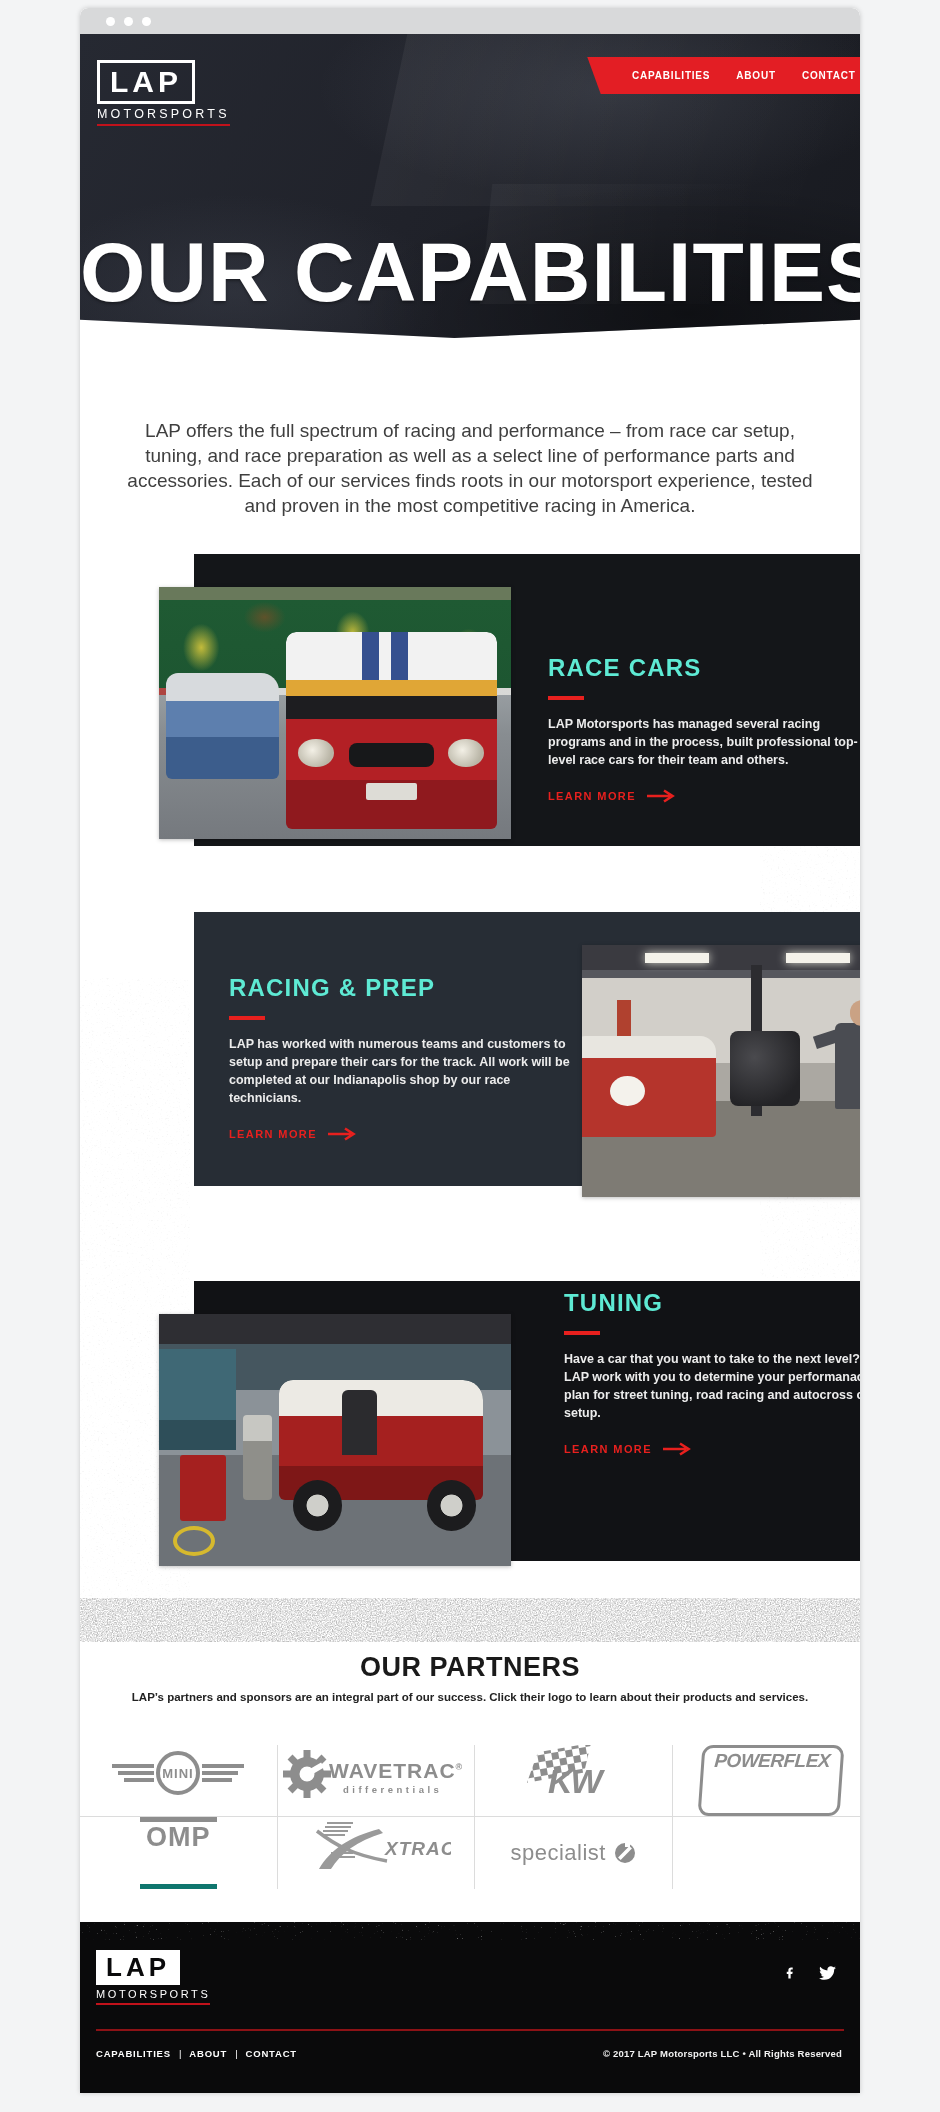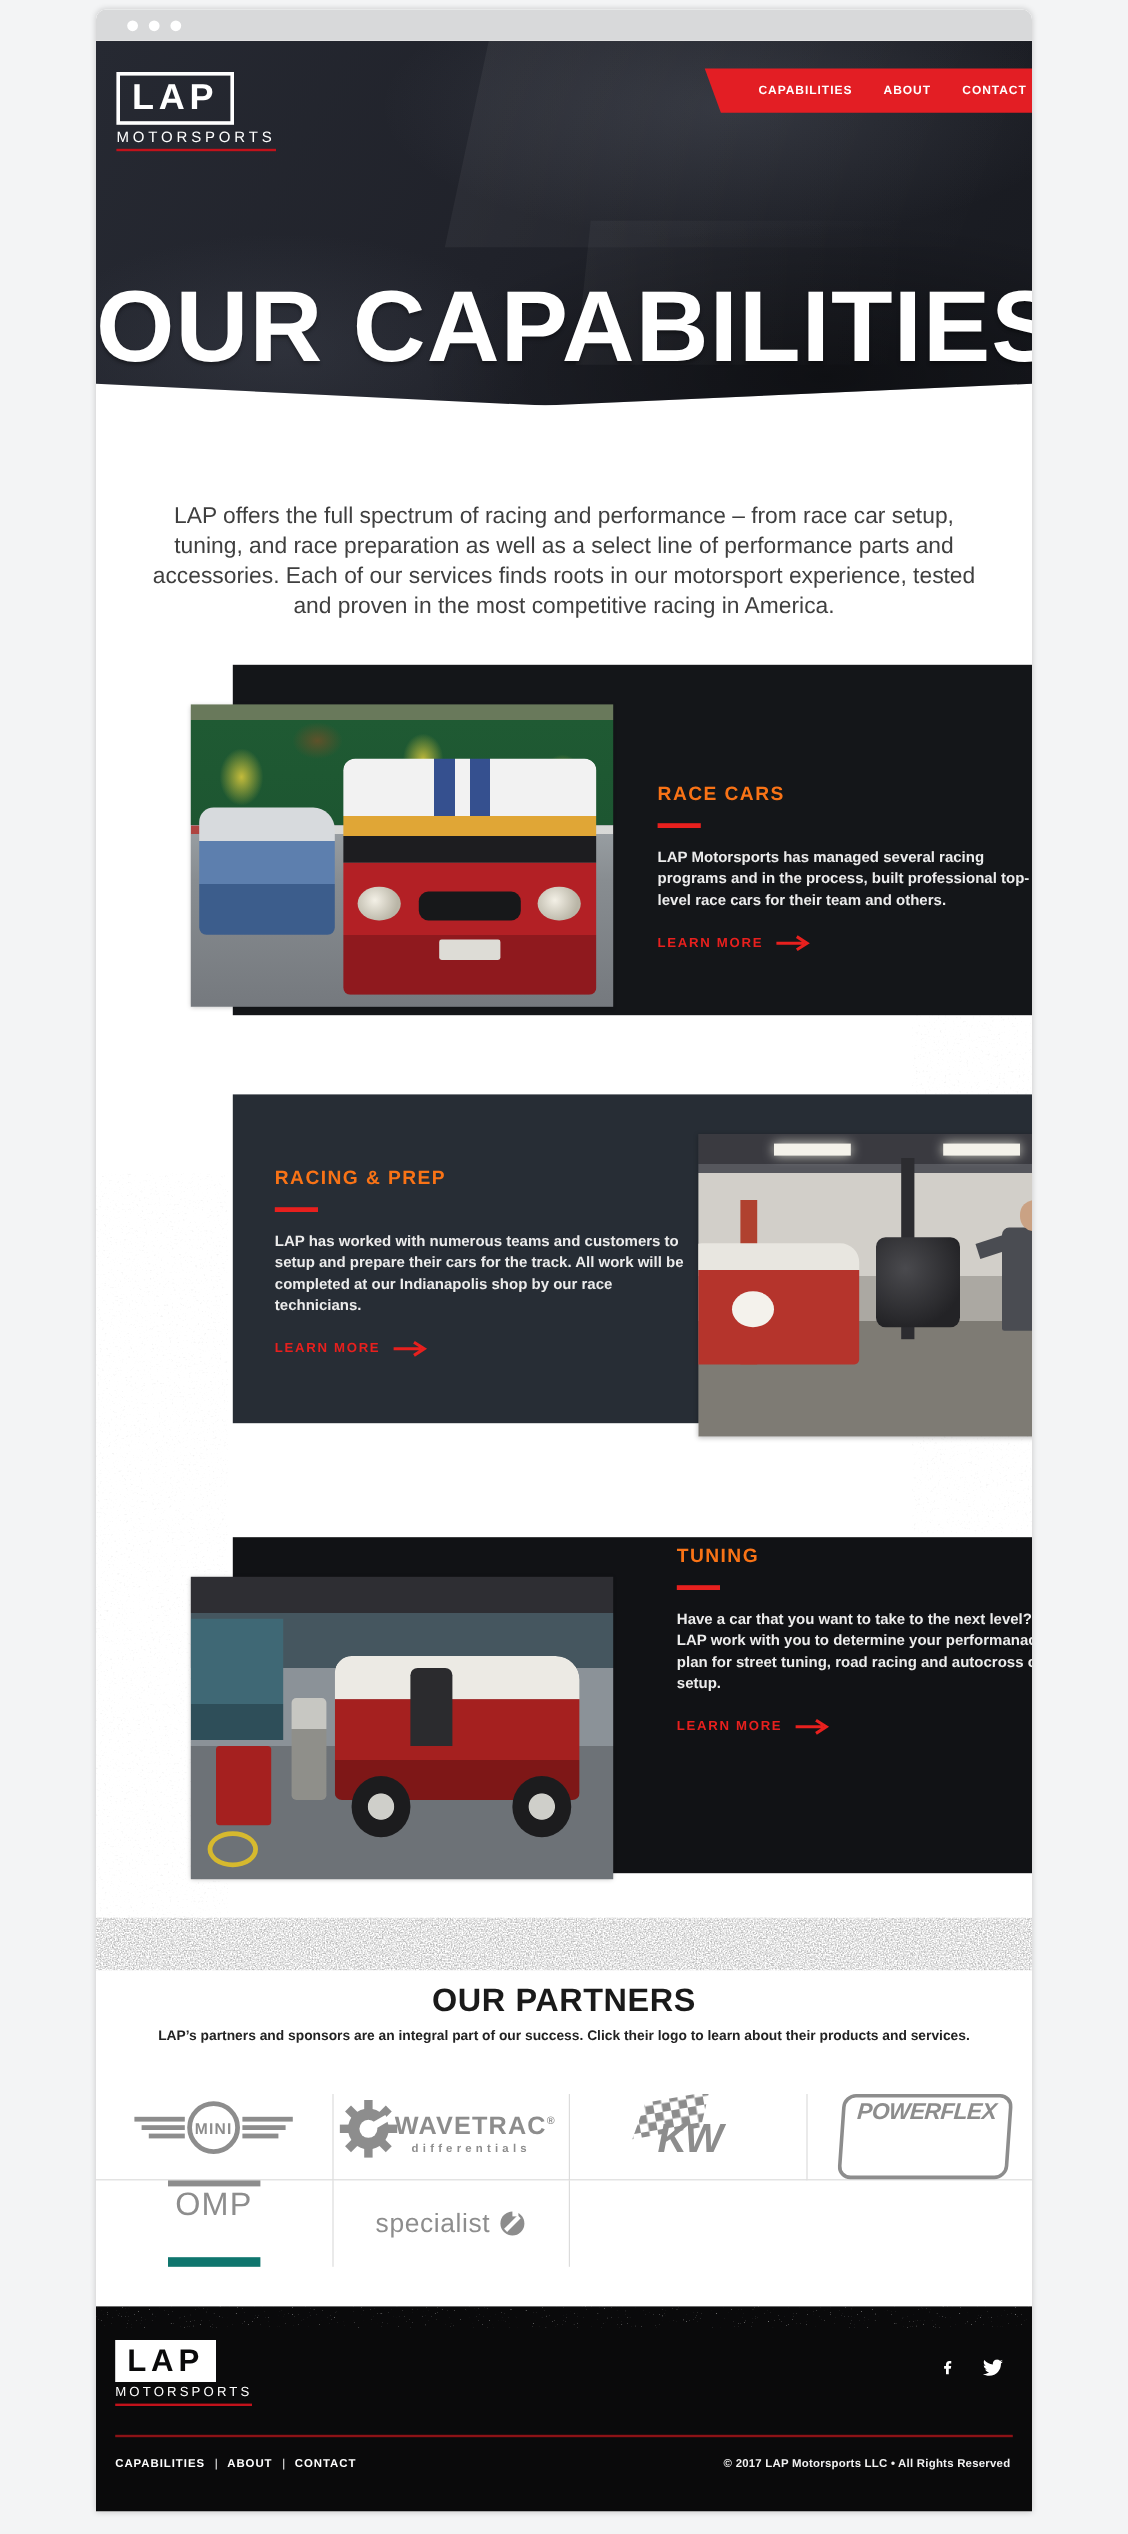--- a/index.html
+++ b/index.html
@@ -46,21 +46,21 @@
   .card.c1 { margin-top:36px; height:292px; background:#141619; }
   .card.c2 { margin-top:66px; height:274px; background:#272d35; }
   .card.c3 { margin-top:95px; height:280px; background:#111215; }
   .photo { position:absolute; width:352px; height:252px; top:33px; overflow:hidden; box-shadow:0 1px 4px rgba(0,0,0,.25); }
   .photo-left { left:-35px; }
   .photo-right { right:-35px; }
   .card-text { position:absolute; top:0; }
   .c1 .card-text { left:354px; width:322px; padding-top:100px; }
   .c2 .card-text { left:35px; width:348px; padding-top:62px; }
   .c3 .card-text { left:370px; width:322px; padding-top:8px; }
-  .card-title { font-size:16px; font-weight:900; letter-spacing:1.2px; color:#f97316; }
+  .card-title { font-size:24px; font-weight:900; letter-spacing:1.2px; color:#5eead4; }
   .red-bar { width:36px; height:4px; background:#e8201e; margin:14px 0 15px; }
   .card-desc { font-size:12.5px; line-height:18px; font-weight:700; color:#ececec; }
   .learn-more { margin-top:20px; display:flex; align-items:center; gap:10px; cursor:pointer; width:max-content; }
   .learn-more span { color:#e8201e; font-size:11px; font-weight:800; letter-spacing:1.4px; }
 
   
   .scene1 { background:
       radial-gradient(ellipse 26px 34px at 12% 24%, rgba(213,198,60,.9), transparent 70%),
       radial-gradient(ellipse 24px 30px at 55% 18%, rgba(213,198,60,.85), transparent 70%),
       radial-gradient(ellipse 26px 34px at 88% 26%, rgba(213,198,60,.9), transparent 70%),
@@ -107,21 +107,21 @@
 
   
   .partners { background:#fff; text-align:center; padding-bottom:33px; }
   .partners-title { padding-top:10px; font-size:27px; font-weight:900; letter-spacing:.5px; color:#1a1a1a; }
   .partners-sub { margin-top:8px; font-size:11.5px; font-weight:600; color:#222; }
   .logo-grid { width:790px; margin:42px auto 0; display:grid; grid-template-columns:repeat(4,1fr); }
   .logo-cell { height:72px; display:flex; justify-content:center; border-bottom:1px solid #dcdcdc; border-right:1px solid #dcdcdc; cursor:pointer; color:#8d8d8d; }
   .logo-cell:nth-child(4n) { border-right:none; }
   .logo-cell:nth-child(n+5) { border-bottom:none; }
   .pf-box { border:3px solid #8d8d8d; border-radius:11px; padding:2px 10px; font-size:19px; font-style:italic; font-weight:900; transform:skewX(-4deg); letter-spacing:-.5px; }
-  .omp-box { border-top:5px solid #8d8d8d; border-bottom:8px solid #0f766e; padding:1px 6px; font-size:27px; font-weight:400; letter-spacing:1px; line-height:1.05; }
+  .omp-box { border-top:5px solid #8d8d8d; border-bottom:5px solid #0f766e; padding:1px 6px; font-size:27px; font-weight:700; letter-spacing:1px; line-height:1.05; }
   .anti-wrap { display:flex; align-items:center; gap:8px; font-size:22px; font-weight:400; letter-spacing:.5px; }
 
   
   .footer { position:relative; background:#0a0a0b; height:171px; color:#fff; }
   .footer-noise { position:absolute; top:0; left:0; }
   .footer .logo { top:28px; left:16px; }
   .footer .lap-box { border:none; background:#fff; padding:2px 10px; }
   .footer .lap-txt { color:#0a0a0b; font-size:26px; }
   .footer .moto { font-size:11px; letter-spacing:2.6px; }
   .socials { position:absolute; top:42px; right:24px; display:flex; gap:24px; align-items:center; }
@@ -333,20 +333,35 @@
         </div>
 
         <div class="logo-cell">
           <div class="pf-box">POWERFLEX</div>
         </div>
 
         <div class="logo-cell">
           <div class="omp-box">OMP</div>
         </div>
 
+        <div class="logo-cell">
+          <svg width="150" height="56" viewBox="0 0 150 56">
+            <g fill="#9a9a9a">
+              <rect x="26" y="5" width="26" height="2"></rect>
+                <rect x="24" y="9" width="26" height="2"></rect>
+                <rect x="22" y="13" width="25" height="2"></rect>
+              <rect x="20" y="17" width="24" height="2"></rect>
+                <rect x="30" y="35" width="22" height="2"></rect>
+                <rect x="34" y="39" width="20" height="2"></rect>
+            </g>
+            <path d="M18 52 C30 32 48 20 78 12 L82 16 C56 24 40 36 30 52 Z" fill="#9a9a9a"></path>
+            <path d="M16 14 C34 28 52 38 86 44" stroke="#9a9a9a" stroke-width="3.5" fill="none"></path>
+            <text x="84" y="38" font-family="Liberation Sans,sans-serif" font-size="19" font-weight="700" font-style="italic" letter-spacing="1" fill="#8d8d8d">XTRAC</text>
+          </svg>
+        </div>
 
 
         <div class="logo-cell">
           <div class="anti-wrap">
             <span>specialist</span>
             <svg width="22" height="22" viewBox="0 0 22 22">
               <circle cx="11" cy="11" r="10" fill="#8d8d8d"></circle>
               <rect x="3" y="9.2" width="16" height="3.6" fill="#fff" transform="rotate(-45 11 11)"></rect>
               <rect x="11" y="0" width="5" height="5" fill="#fff"></rect>
             </svg>

